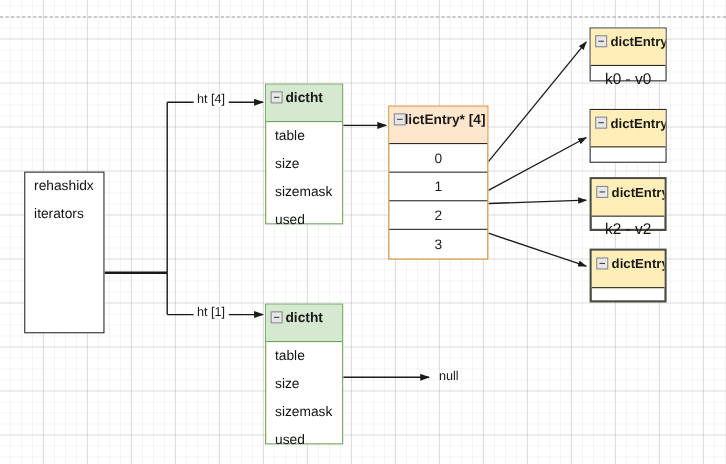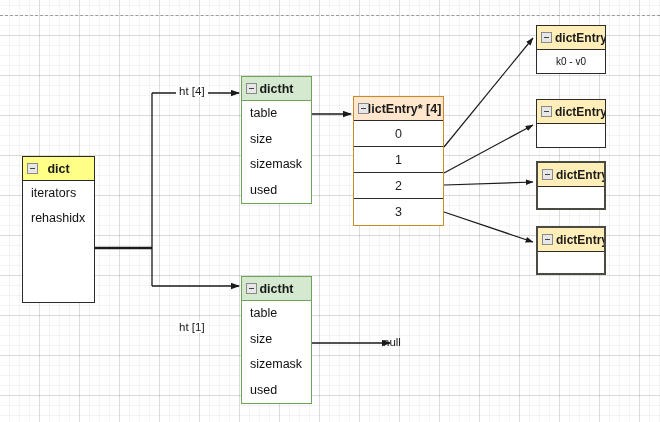--- a/index.html
+++ b/index.html
@@ -34,21 +34,21 @@
   
   .box {
     position: absolute;
     box-sizing: border-box;
     background: #ffffff;
     border: 1px solid #2b2b2b;
   }
   .box-header {
     position: relative;
     box-sizing: border-box;
-    height: 24px;
+    height: 34px;
     line-height: 24px;
     font-size: 12.5px;
     font-weight: bold;
     color: #1a1a1a;
     text-align: center;
     border-bottom: 1px solid #2b2b2b;
     white-space: nowrap;
     overflow: hidden;
   }
   .collapse-icon {
@@ -146,21 +146,21 @@
     border-bottom-color: #2b2b2b;
     text-align: left;
     padding-left: 18px;
     font-size: 12px;
   }
   .entry-box .row {
     height: 23px;
     line-height: 23px;
     text-align: center;
     padding-left: 0;
-    font-size: 10px;
+    font-size: 14px;
   }
   .entry-box.thick { border-color: #4a4a42; border-width: 2px; }
   #entry0 { left: 536px; top: 25px; }
   #entry1 { left: 536px; top: 99px; }
   #entry2 { left: 536px; top: 161px; }
   #entry3 { left: 536px; top: 226px; }
 
   
   #wires {
     position: absolute;
@@ -173,22 +173,22 @@
 
   .edge-label {
     position: absolute;
     font-size: 11.5px;
     color: #1a1a1a;
     background: #ffffff;
     padding: 0 3px;
     white-space: nowrap;
   }
   #label-ht0 { left: 176px; top: 85px; }
-  #label-ht1 { left: 176px; top: 278px; margin-top: 43px; }
-  #label-null { left: 380px; top: 336px; color: #1a1a1a; background: transparent; }
+  #label-ht1 { left: 176px; top: 278px; }
+  #label-null { left: 396px; top: 336px; color: #1a1a1a; background: transparent; }
 </style>
 </head>
 <body>
 
 <div id="canvas">
 
   <div class="page-break"></div>
 
   <svg id="wires" viewBox="0 0 660 422" xmlns="http://www.w3.org/2000/svg">
     <defs>
@@ -230,26 +230,22 @@
     </g>
     <g>
       <path d="M444,185 L533,182" stroke="#1a1a1a" stroke-width="1.2" fill="none" marker-end="url(#ahs)"></path>
     </g>
     <g>
       <path d="M444,212 L533,242" stroke="#1a1a1a" stroke-width="1.2" fill="none" marker-end="url(#ahs)"></path>
     </g>
   </svg>
 
   <div class="box" id="dict-box">
-    <div class="box-header">
-      <span class="collapse-icon"></span>
-      <span>dict</span>
-    </div>
+    <div class="row">rehashidx</div>
     <div class="row">iterators</div>
-    <div class="row">rehashidx</div>
   </div>
 
   <div class="box dictht-box" id="dictht0">
     <div class="box-header">
       <span class="collapse-icon"></span>
       <span>dictht</span>
     </div>
     <div class="row">table</div>
     <div class="row">size</div>
     <div class="row">sizemask</div>
@@ -291,20 +287,21 @@
       <span class="collapse-icon"></span>
       <span>dictEntry</span>
     </div>
   </div>
 
   <div class="box entry-box thick" id="entry2">
     <div class="box-header">
       <span class="collapse-icon"></span>
       <span>dictEntry</span>
     </div>
+    <div class="row">k2 -  v2</div>
   </div>
 
   <div class="box entry-box thick" id="entry3">
     <div class="box-header">
       <span class="collapse-icon"></span>
       <span>dictEntry</span>
     </div>
   </div>
 
   <div class="edge-label" id="label-ht0">ht [4]</div>

